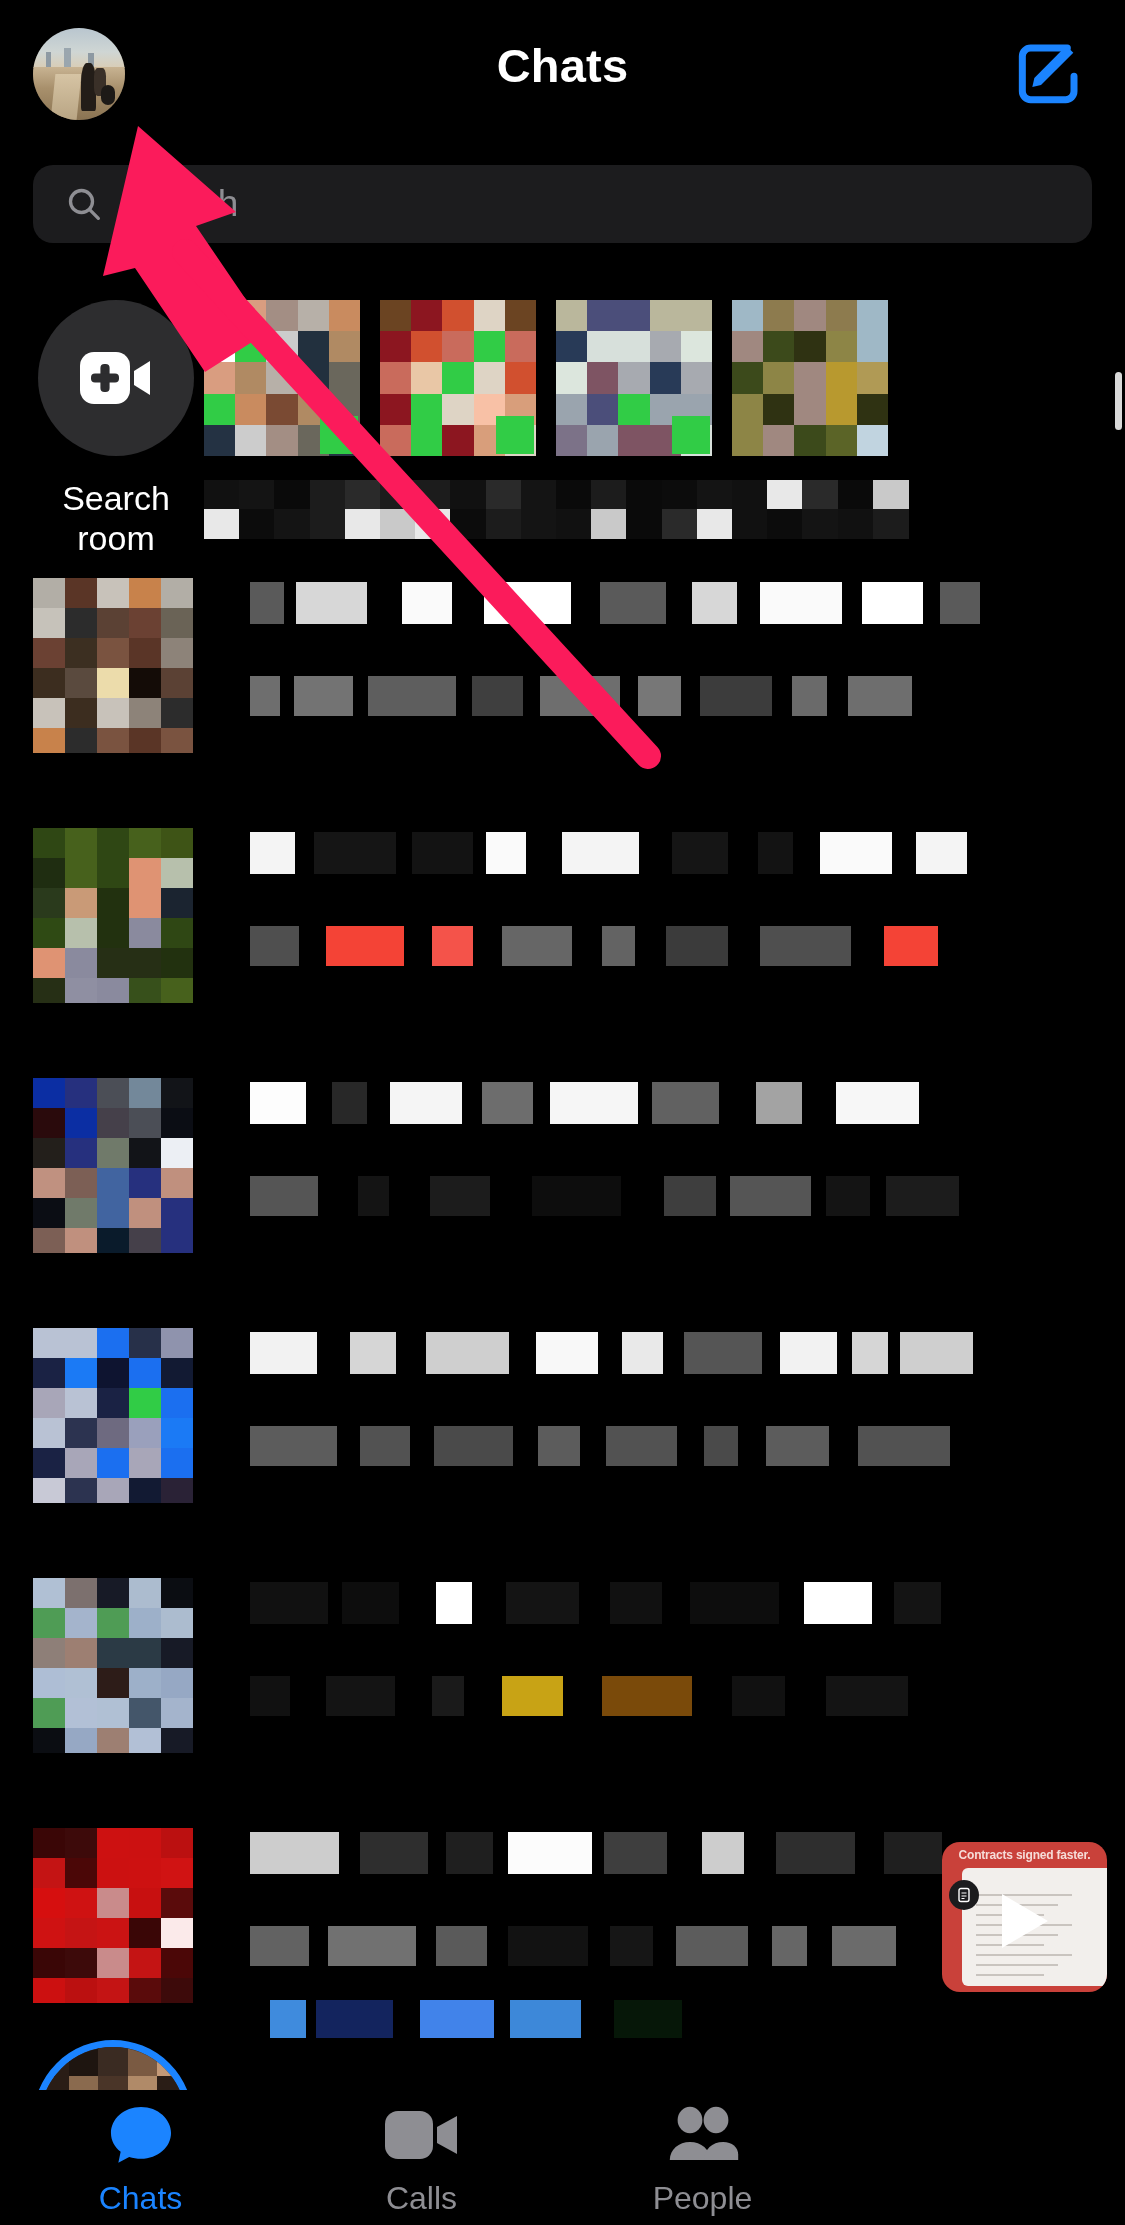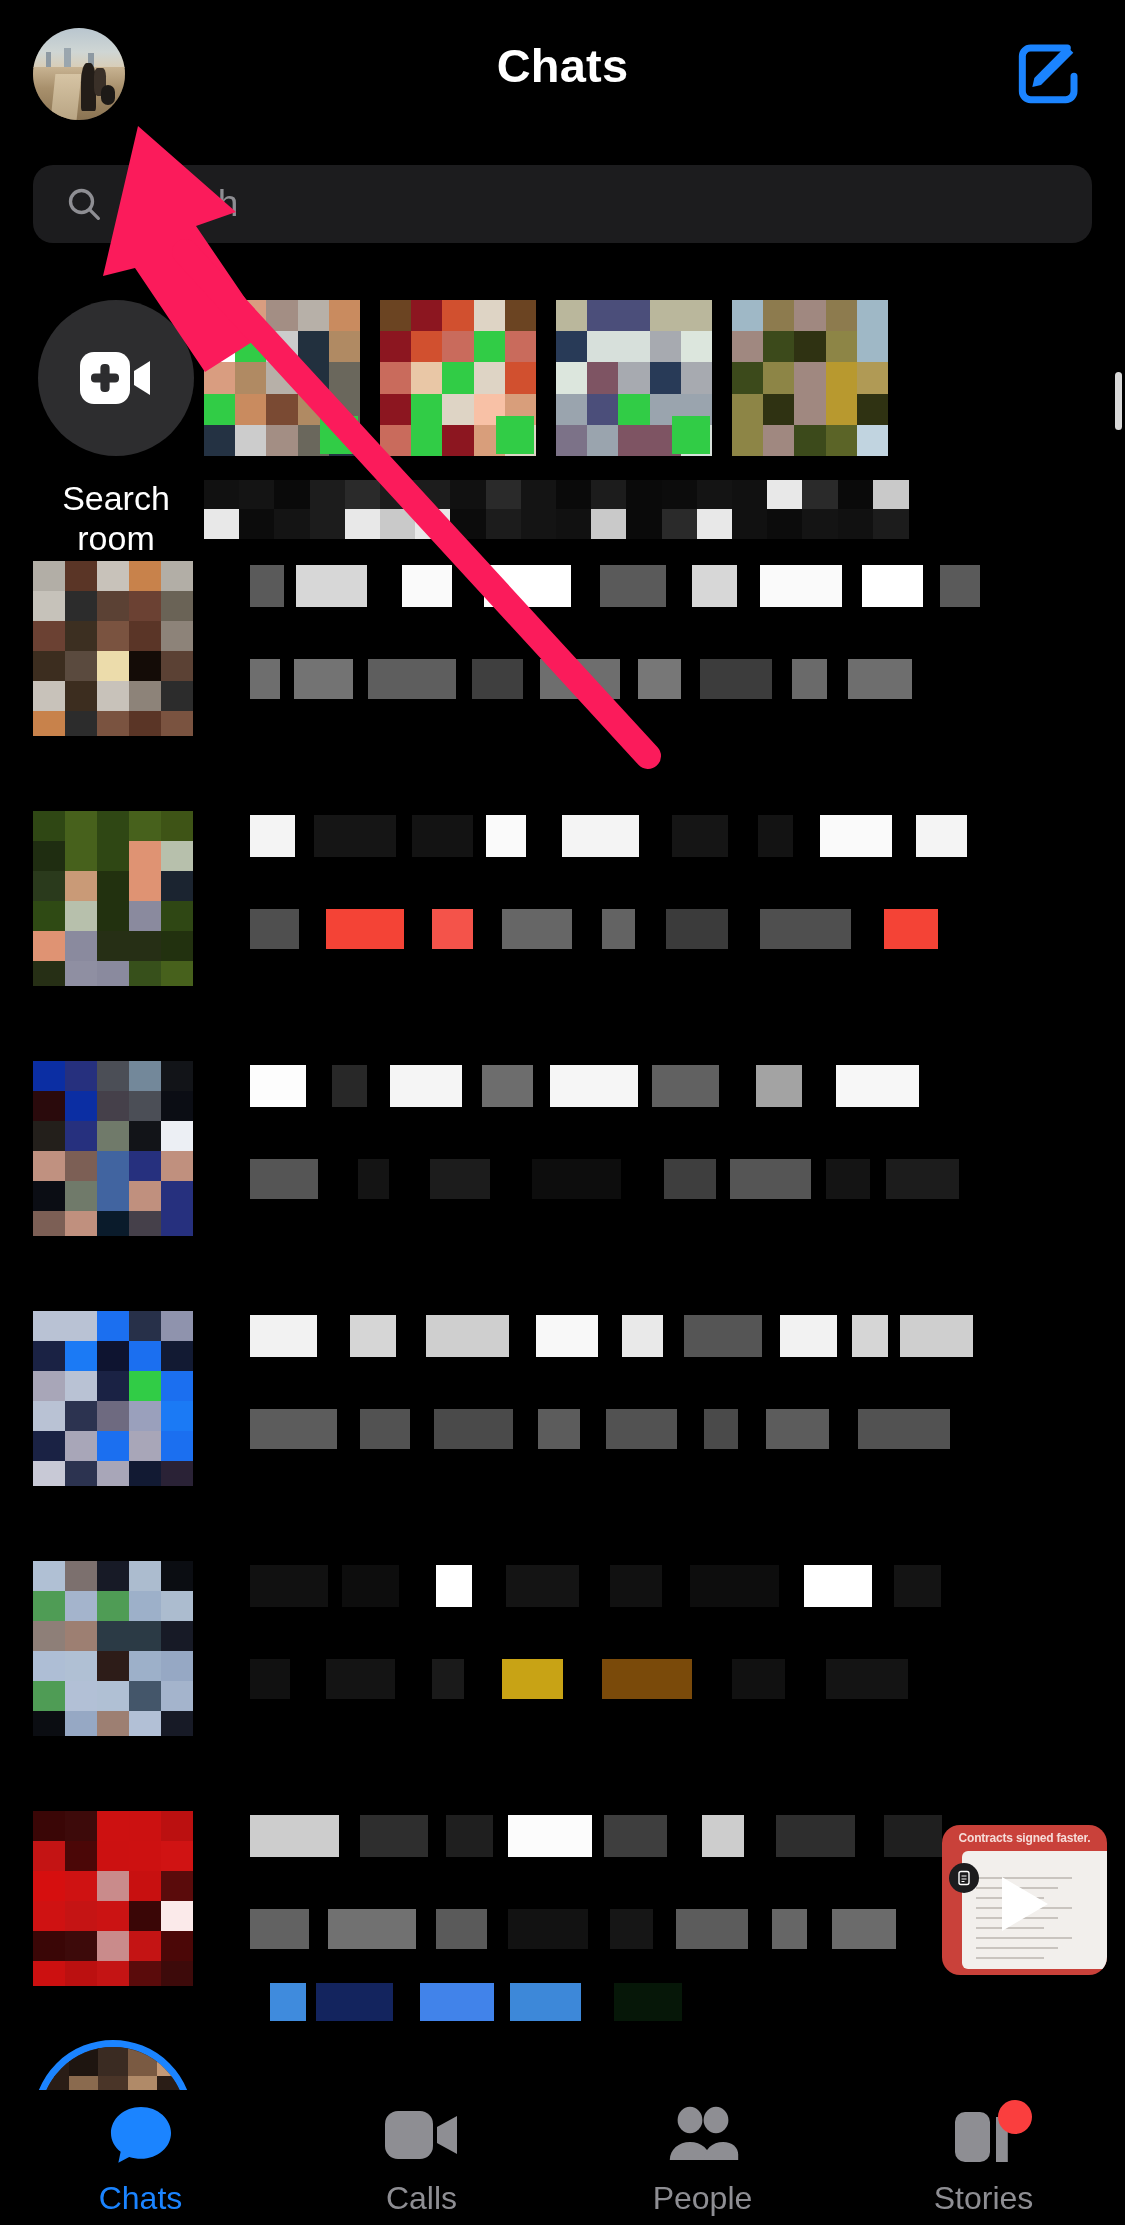--- a/index.html
+++ b/index.html
@@ -69,21 +69,21 @@
   .pix-avatar { position:relative; width:156px; height:156px; overflow:hidden; }
   .pix-avatar .px { position:absolute; }
   .online-dot {
     position:absolute; right:2px; bottom:2px; width:38px; height:38px;
     background:#31cc46;
   }
   .story-name-blur { position:absolute; top:180px; left:0; width:176px; height:58px; }
   .story-name-blur .px { position:absolute; }
 
   
-  .chat-list { position:absolute; left:0; top:543px; width:1125px; height:1500px; }
+  .chat-list { position:absolute; left:0; top:560px; width:1125px; height:1500px; }
   .chat-row { position:absolute; left:0; width:1125px; height:250px; }
   .row-avatar { position:absolute; left:33px; top:18px; width:160px; height:175px; overflow:hidden; }
   .row-avatar .px { position:absolute; }
   .row-lines { position:absolute; left:250px; top:20px; width:760px; height:180px; }
   .row-lines .px { position:absolute; }
   .row-thumb {
     position:absolute; right:18px; top:32px; width:165px; height:150px;
     border-radius:18px; overflow:hidden; background:#c9413a;
   }
   .thumb-caption {
@@ -756,30 +756,20 @@
         <svg width="72" height="58" viewBox="0 0 36 29">
           <ellipse cx="11.5" cy="7" rx="6.2" ry="6.6" fill="#8e8e93"></ellipse>
           <ellipse cx="24.5" cy="7" rx="6.2" ry="6.6" fill="#8e8e93"></ellipse>
           <path d="M1.4 27c0-5.2 4.5-9 10.1-9s10.1 3.8 10.1 9z" fill="#8e8e93"></path>
           <path d="M18.6 27c0-5.2 3.9-9 9.5-9 4.4 0 7.5 2.6 7.5 6.4V27z" fill="#8e8e93"></path>
         </svg>
       </div>
       <div class="tab-label">People</div>
     </div>
 
-    <div class="tab" style="left:843px">
-      <div class="tab-icon">
-        <svg width="66" height="58" viewBox="0 0 33 29">
-          <rect x="2" y="3" width="17.5" height="25" rx="5" fill="#8e8e93"></rect>
-          <path d="M22.5 5.5 h3.5 a2.4 2.4 0 0 1 2.4 2.4 V28 h-5.9 z" fill="#8e8e93"></path>
-        </svg>
-        <div class="tab-badge"></div>
-      </div>
-      <div class="tab-label">Stories</div>
-    </div>
   </div>
 
   <svg class="annotation-arrow" viewBox="0 0 1125 2225">
     <polygon points="138,126 236,212 196,226 268,332 205,372 135,268 103,276" fill="#fb1b5b"></polygon>
     <path d="M185 252 L648 756" stroke="#fb1b5b" stroke-width="26" stroke-linecap="round" fill="none"></path>
   </svg>
 
 </div>
 
 </body></html>

